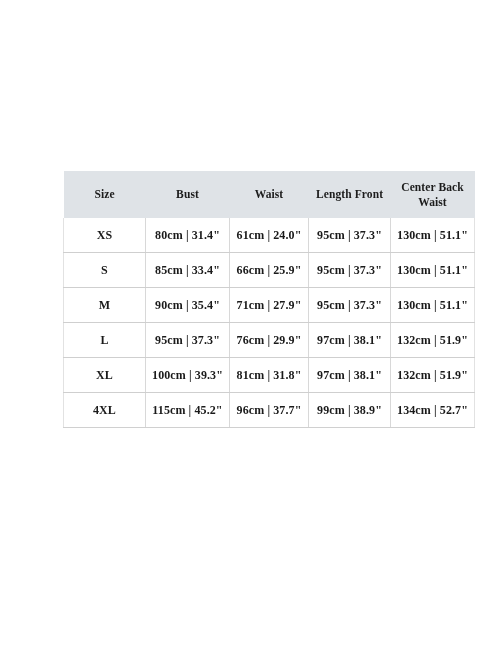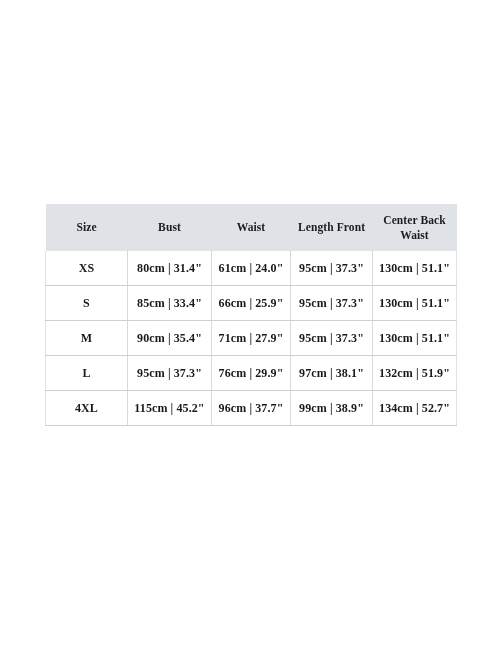--- a/index.html
+++ b/index.html
@@ -10,24 +10,23 @@
     width: 500px;
     height: 660px;
     background: #ffffff;
     font-family: "Liberation Serif", "DejaVu Serif", serif;
     overflow: hidden;
     position: relative;
   }
 
   #size-chart-wrap {
     position: absolute;
-    left: 45px;
+    left: 63px;
     top: 171px;
     width: 411px;
-    margin-top: 33px;
   }
 
   table.size-chart {
     border-collapse: collapse;
     table-layout: fixed;
     width: 411px;
     background: #ffffff;
   }
 
   table.size-chart col.c-size   { width: 82px; }
@@ -118,20 +117,27 @@
         <td>130cm | 51.1"</td>
       </tr>
       <tr>
         <td>L</td>
         <td>95cm | 37.3"</td>
         <td>76cm | 29.9"</td>
         <td>97cm | 38.1"</td>
         <td>132cm | 51.9"</td>
       </tr>
       <tr>
+        <td>XL</td>
+        <td>100cm | 39.3"</td>
+        <td>81cm | 31.8"</td>
+        <td>97cm | 38.1"</td>
+        <td>132cm | 51.9"</td>
+      </tr>
+      <tr>
         <td>4XL</td>
         <td>115cm | 45.2"</td>
         <td>96cm | 37.7"</td>
         <td>99cm | 38.9"</td>
         <td>134cm | 52.7"</td>
       </tr>
     </tbody>
   </table>
 </div>
 

